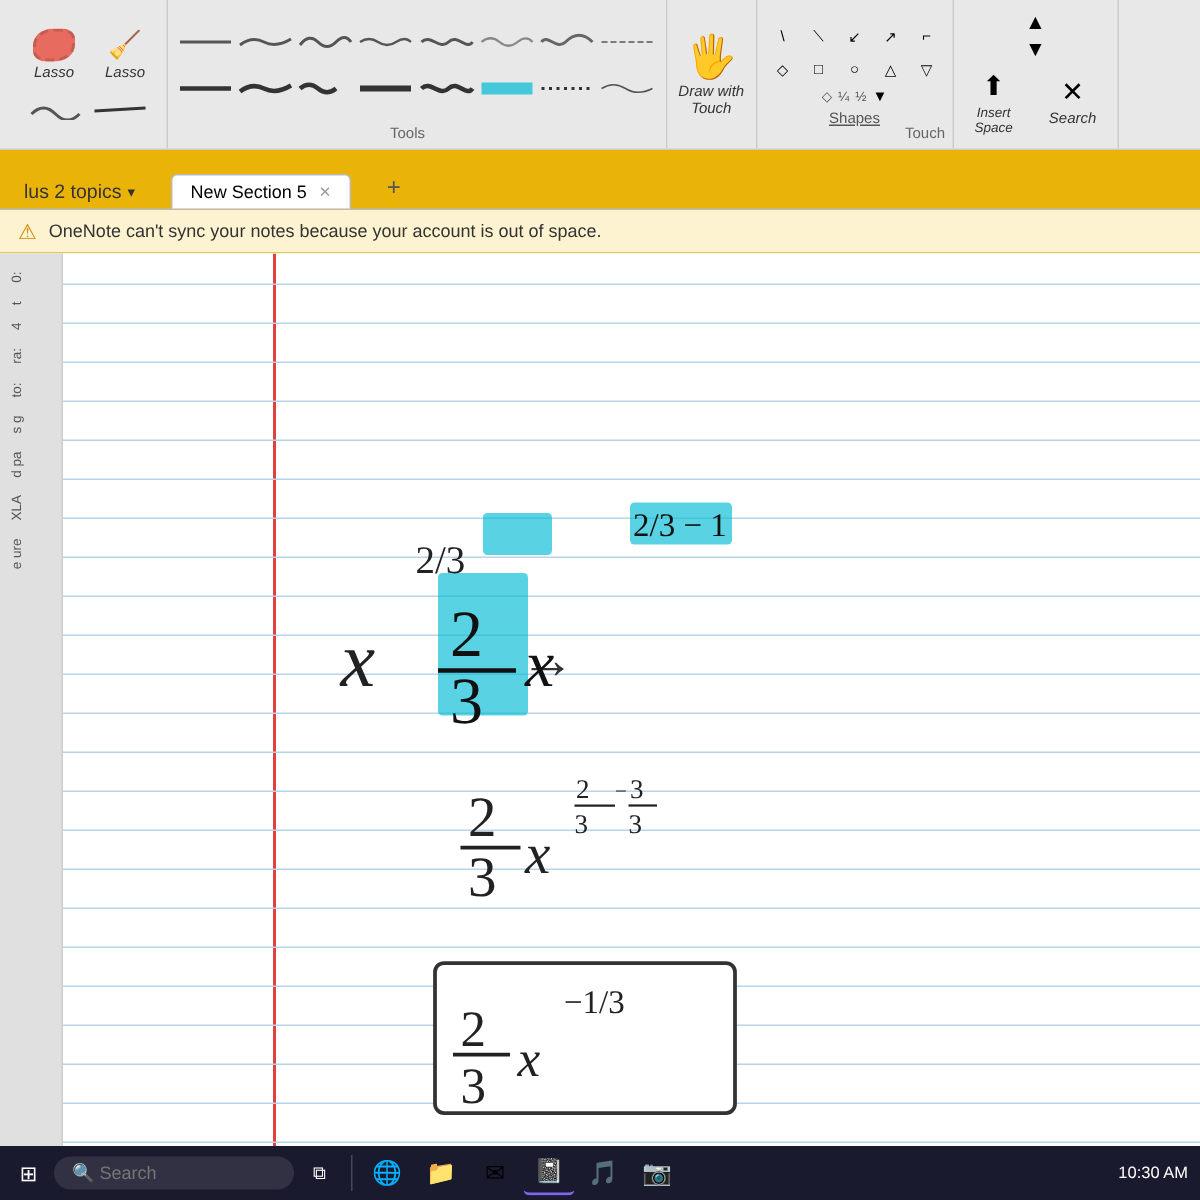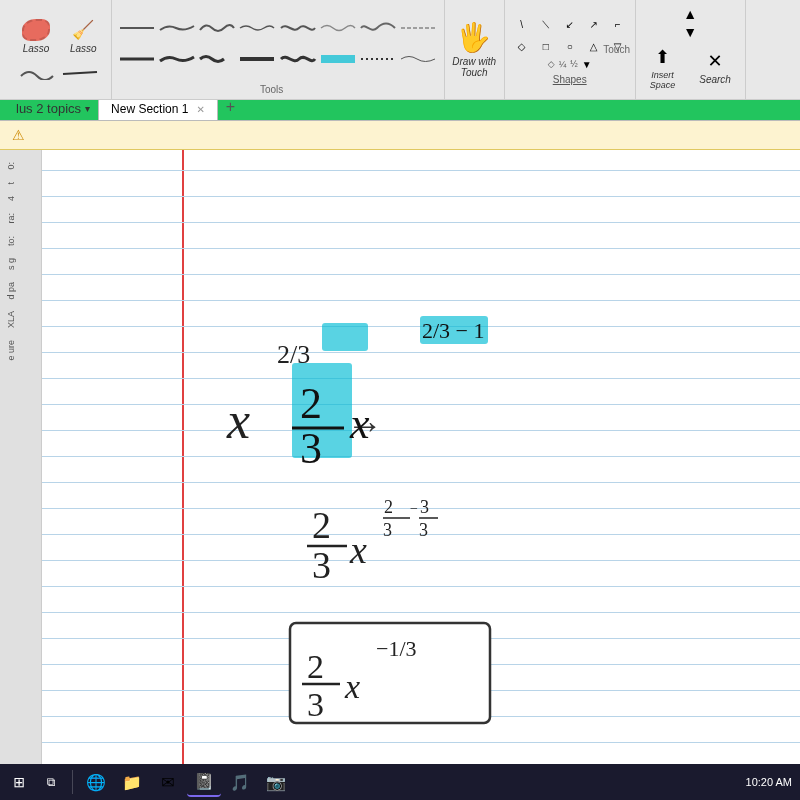--- a/index.html
+++ b/index.html
@@ -77,26 +77,27 @@
       background: conic-gradient(red, yellow, green, blue, purple, red);
       cursor: pointer;
     }
 
     .hand-icon {
       font-size: 28px;
     }
 
     
     #tabbar {
-      background: #22c55e;
-      height: 21px;
+      background: #eab308;
+      height: 40px;
       display: flex;
       align-items: flex-end;
       padding: 0 8px;
       border-bottom: 1px solid #bbb;
+      gap: 16px;
     }
 
     .notebook-label {
       font-size: 13px;
       color: #333;
       padding: 4px 8px;
       cursor: pointer;
       display: flex;
       align-items: center;
       gap: 4px;
@@ -431,39 +432,40 @@
 Space</div>
       </div>
       <div class="tool-btn">
         <div style="font-size:18px;">✕</div>
         <div class="tool-text">Search</div>
       </div>
     </div>
   </div>
 
   <div style="position:absolute;bottom:4px;left:0;right:0;display:flex;justify-content:space-around;pointer-events:none;">
-    <span style="font-size:10px;color:#666;margin-left:100px;margin-top:40px;">Tools</span>
+    <span style="font-size:10px;color:#666;margin-left:100px;">Tools</span>
     <span style="font-size:10px;color:#666;margin-right:10px;">Touch</span>
   </div>
 </div>
 
 <div id="tabbar">
   <div class="notebook-label">
     <span>lus 2 topics</span>
     <span style="font-size:10px;">▾</span>
   </div>
   <div class="tab active">
-    <span>New Section 1</span>
+    <span>New Section 5</span>
     <span style="font-size:10px;color:#999;margin-left:4px;">✕</span>
   </div>
   <div class="tab-add">+</div>
 </div>
 
 <div id="notification">
   <span class="notif-icon">⚠</span>
+  <span>OneNote can't sync your notes because your account is out of space.</span>
 </div>
 
 <div id="main">
 
   <div id="sidebar">
     <div class="sidebar-label">0:</div>
     <div class="sidebar-label">t</div>
     <div class="sidebar-label">4</div>
     <div class="sidebar-label">ra:</div>
     <div class="sidebar-label">to:</div>
@@ -548,24 +550,25 @@
 
     </svg>
 
     <div style="position:absolute;bottom:8px;left:50%;transform:translateX(-50%);font-size:10px;color:#aaa;">▼</div>
 
   </div>
 </div>
 
 <div id="taskbar">
   <div class="taskbar-btn">⊞</div>
+  <input class="taskbar-search" placeholder="🔍 Search" style="">
   <div class="taskbar-btn" style="font-size:12px;">⧉</div>
   <div style="width:1px;height:24px;background:rgba(255,255,255,0.2);margin:0 4px;"></div>
   <div class="taskbar-app">🌐</div>
   <div class="taskbar-app">📁</div>
   <div class="taskbar-app">✉</div>
   <div class="taskbar-app" style="border-bottom:2px solid #7b68ee;">📓</div>
   <div class="taskbar-app">🎵</div>
   <div class="taskbar-app">📷</div>
   <div class="taskbar-right">
-    <span>10:20 AM</span>
+    <span>10:30 AM</span>
   </div>
 </div>
 
 </body></html>

